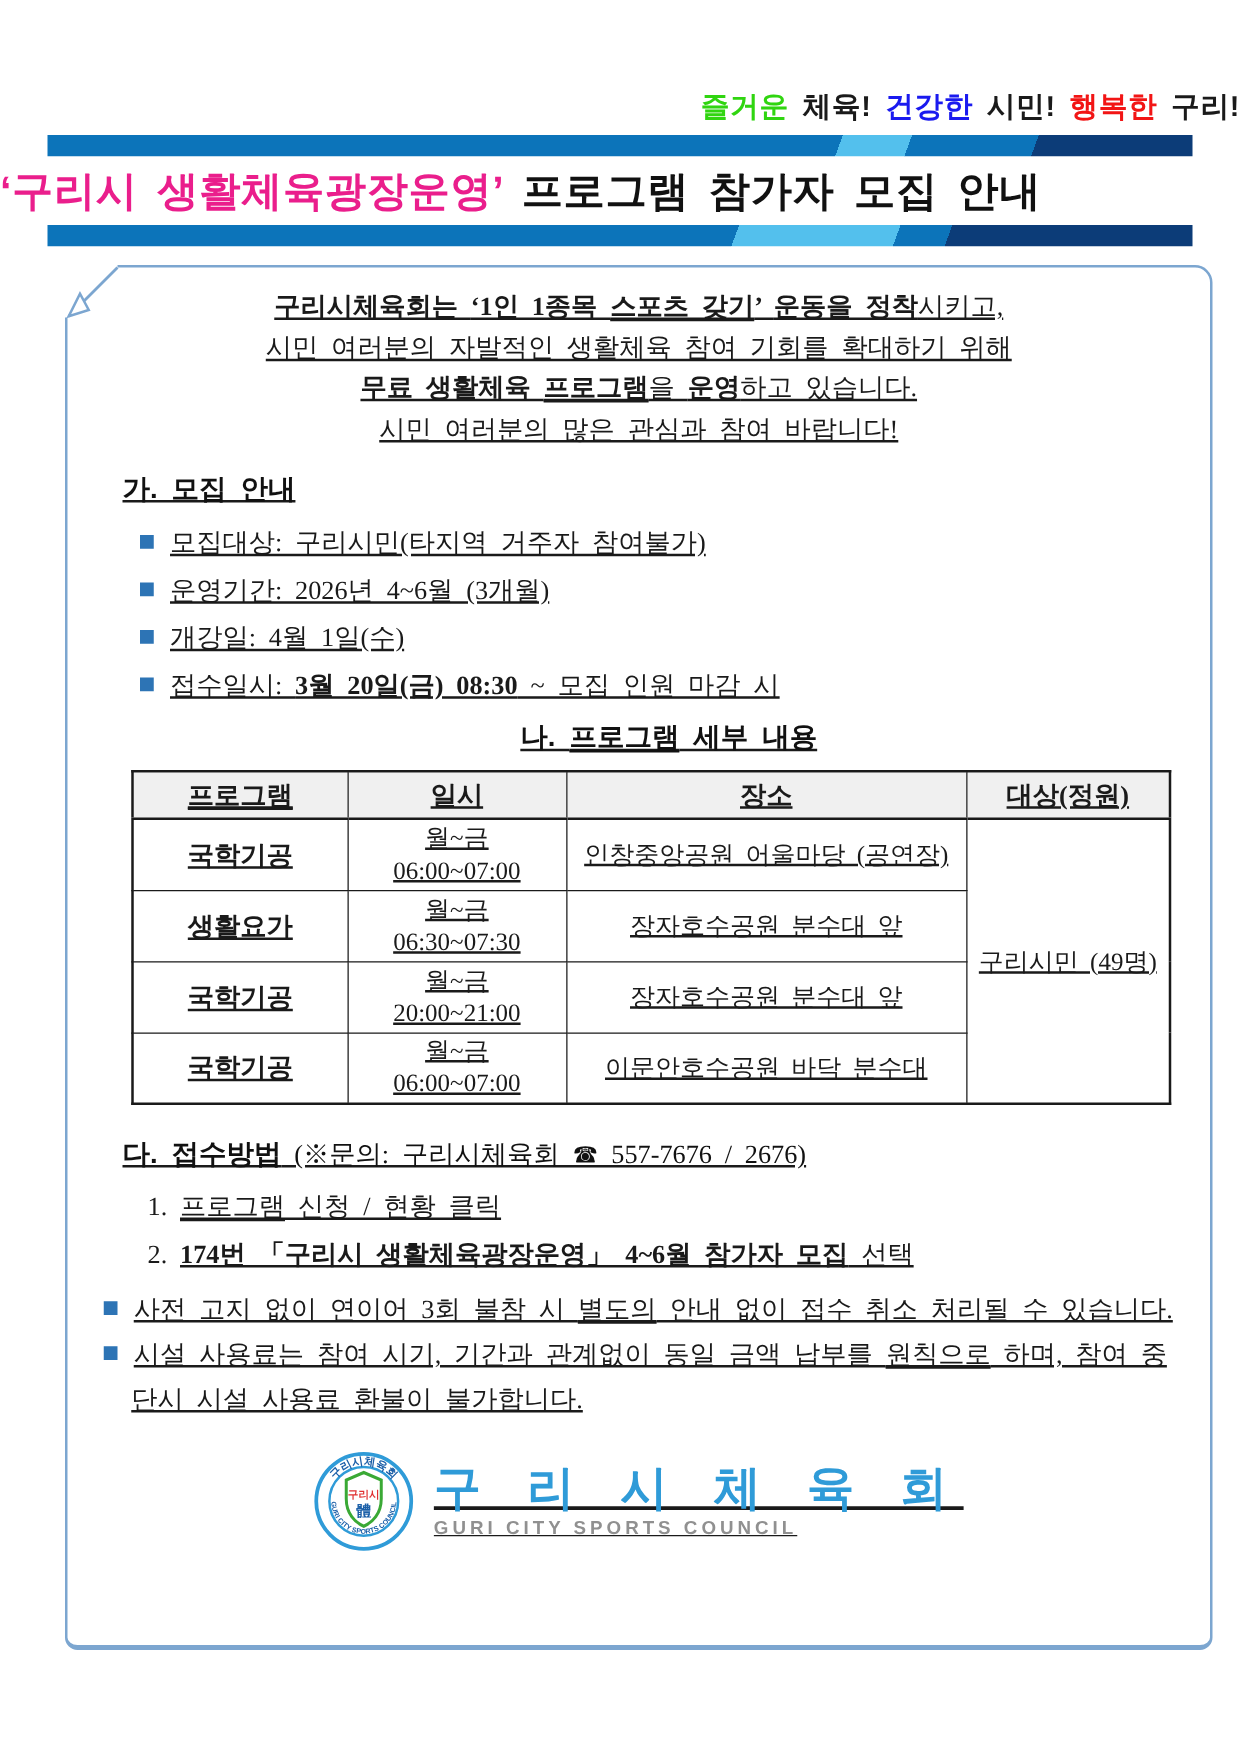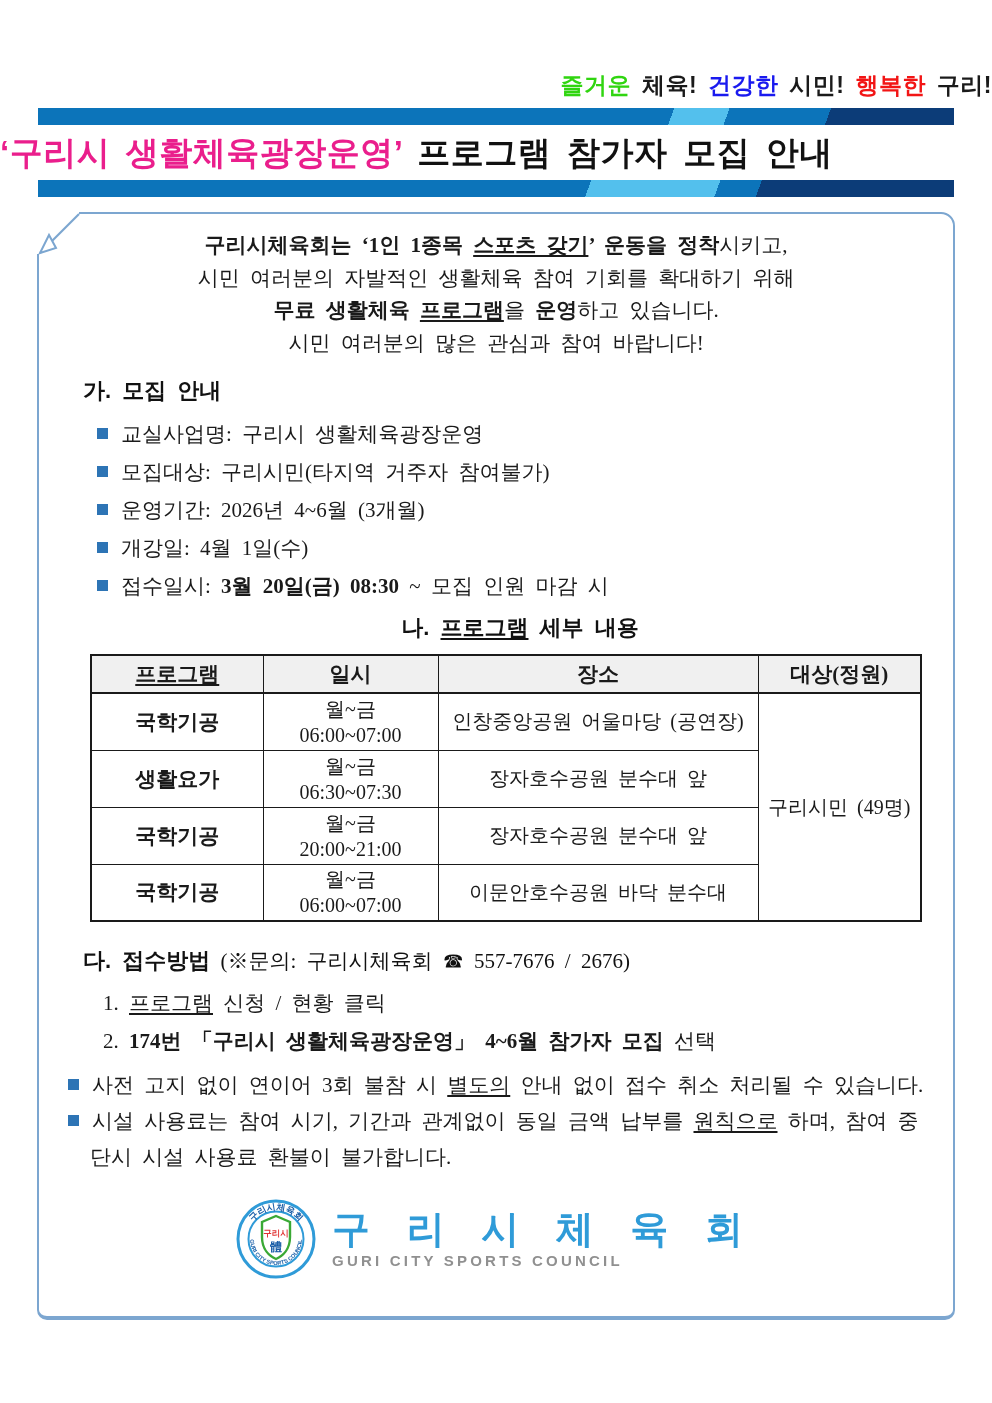--- a/index.html
+++ b/index.html
@@ -33,25 +33,26 @@
     color:#111;
   }
   .title-hl { color:#ea1e8c; }
   .bar-bottom {
     background:linear-gradient(110deg,#0c74ba 0%,#0c74ba 60%,#53c0ed 60%,#53c0ed 74%,#0c74ba 74%,#0c74ba 78.5%,#0c3c78 78.5%,#0c3c78 100%);
   }
 
   
   .box {
     position:relative;
-    margin:15px 37px 0 37px;
+    margin:15px 37px 0 52px;
     width:918px; height:1108px;
     border:2px solid #7ca6d0;
     border-bottom-width:4px;
     border-radius:2px 14px 10px 10px;
+    text-decoration:underline;
   }
   .fold { position:absolute; top:-2px; left:-2px; }
 
   
   .intro { padding-top:15px; text-align:center; font-size:21px; line-height:32.5px; word-spacing:5px; }
   .b { font-weight:bold; }
   .u { text-decoration:underline; text-underline-offset:3px; }
 
   
   .sec-heading {
@@ -133,21 +134,20 @@
 
     <div class="intro">
       <p class="intro-line"><span class="b">구리시체육회는 </span><span class="b">‘1인 1종목 </span><span class="b u">스포츠 갖기</span><span class="b">’ </span><span class="b">운동을 정착</span><span>시키고,</span></p>
       <p class="intro-line"><span>시민 여러분의 자발적인 생활체육 참여 기회를 확대하기 위해</span></p>
       <p class="intro-line"><span class="b">무료 생활체육 </span><span class="b u">프로그램</span><span>을 </span><span class="b">운영</span><span>하고 있습니다.</span></p>
       <p class="intro-line"><span>시민 여러분의 많은 관심과 참여 바랍니다!</span></p>
     </div>
 
     <h2 class="sec-heading h-ga">가. 모집 안내</h2>
     <ul class="recruit-list">
-      <li><span class="sq"></span><span>교실사업명: 구리시 생활체육광장운영</span></li>
       <li><span class="sq"></span><span>모집대상: 구리시민(타지역 거주자 참여불가)</span></li>
       <li><span class="sq"></span><span>운영기간: 2026년 4~6월 (3개월)</span></li>
       <li><span class="sq"></span><span>개강일: 4월 1일(수)</span></li>
       <li><span class="sq"></span><span>접수일시: </span><span class="b">3월 20일(금) 08:30</span><span> ~ 모집 인원 마감 시</span></li>
     </ul>
 
     <h2 class="sec-heading h-na"><span>나. </span><span class="u">프로그램</span><span> 세부 내용</span></h2>
 
     <table class="program">
       <colgroup>

